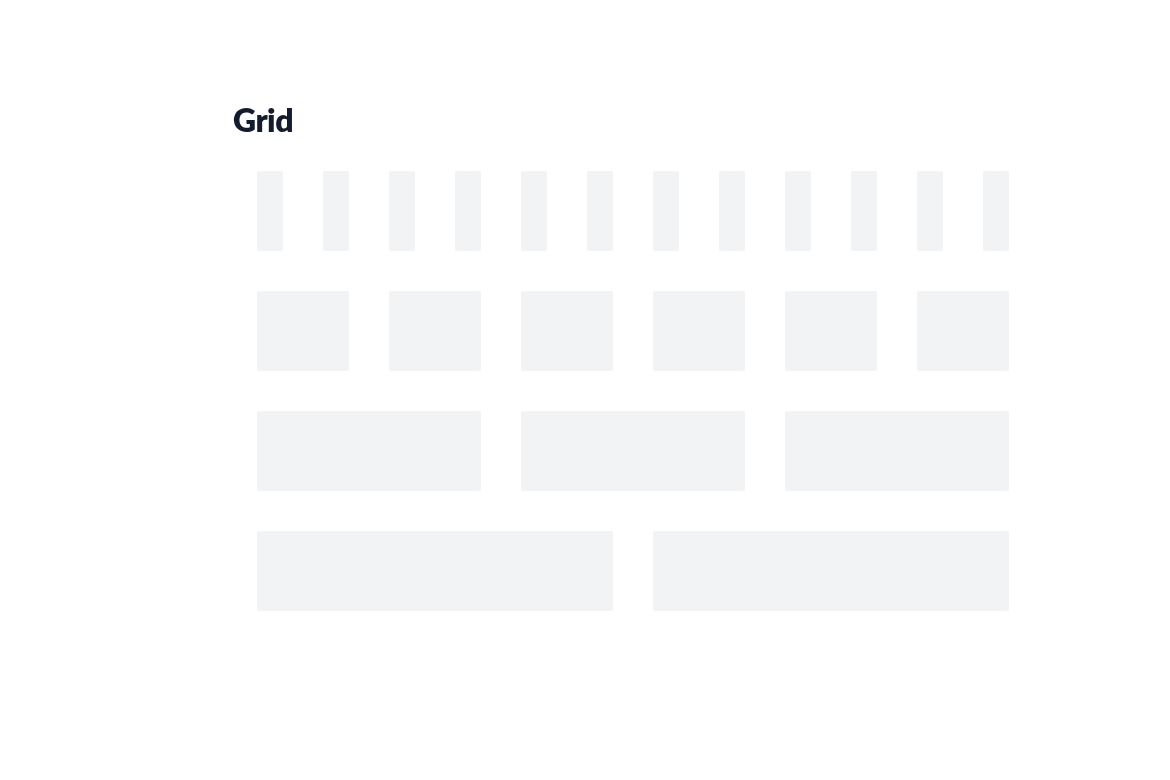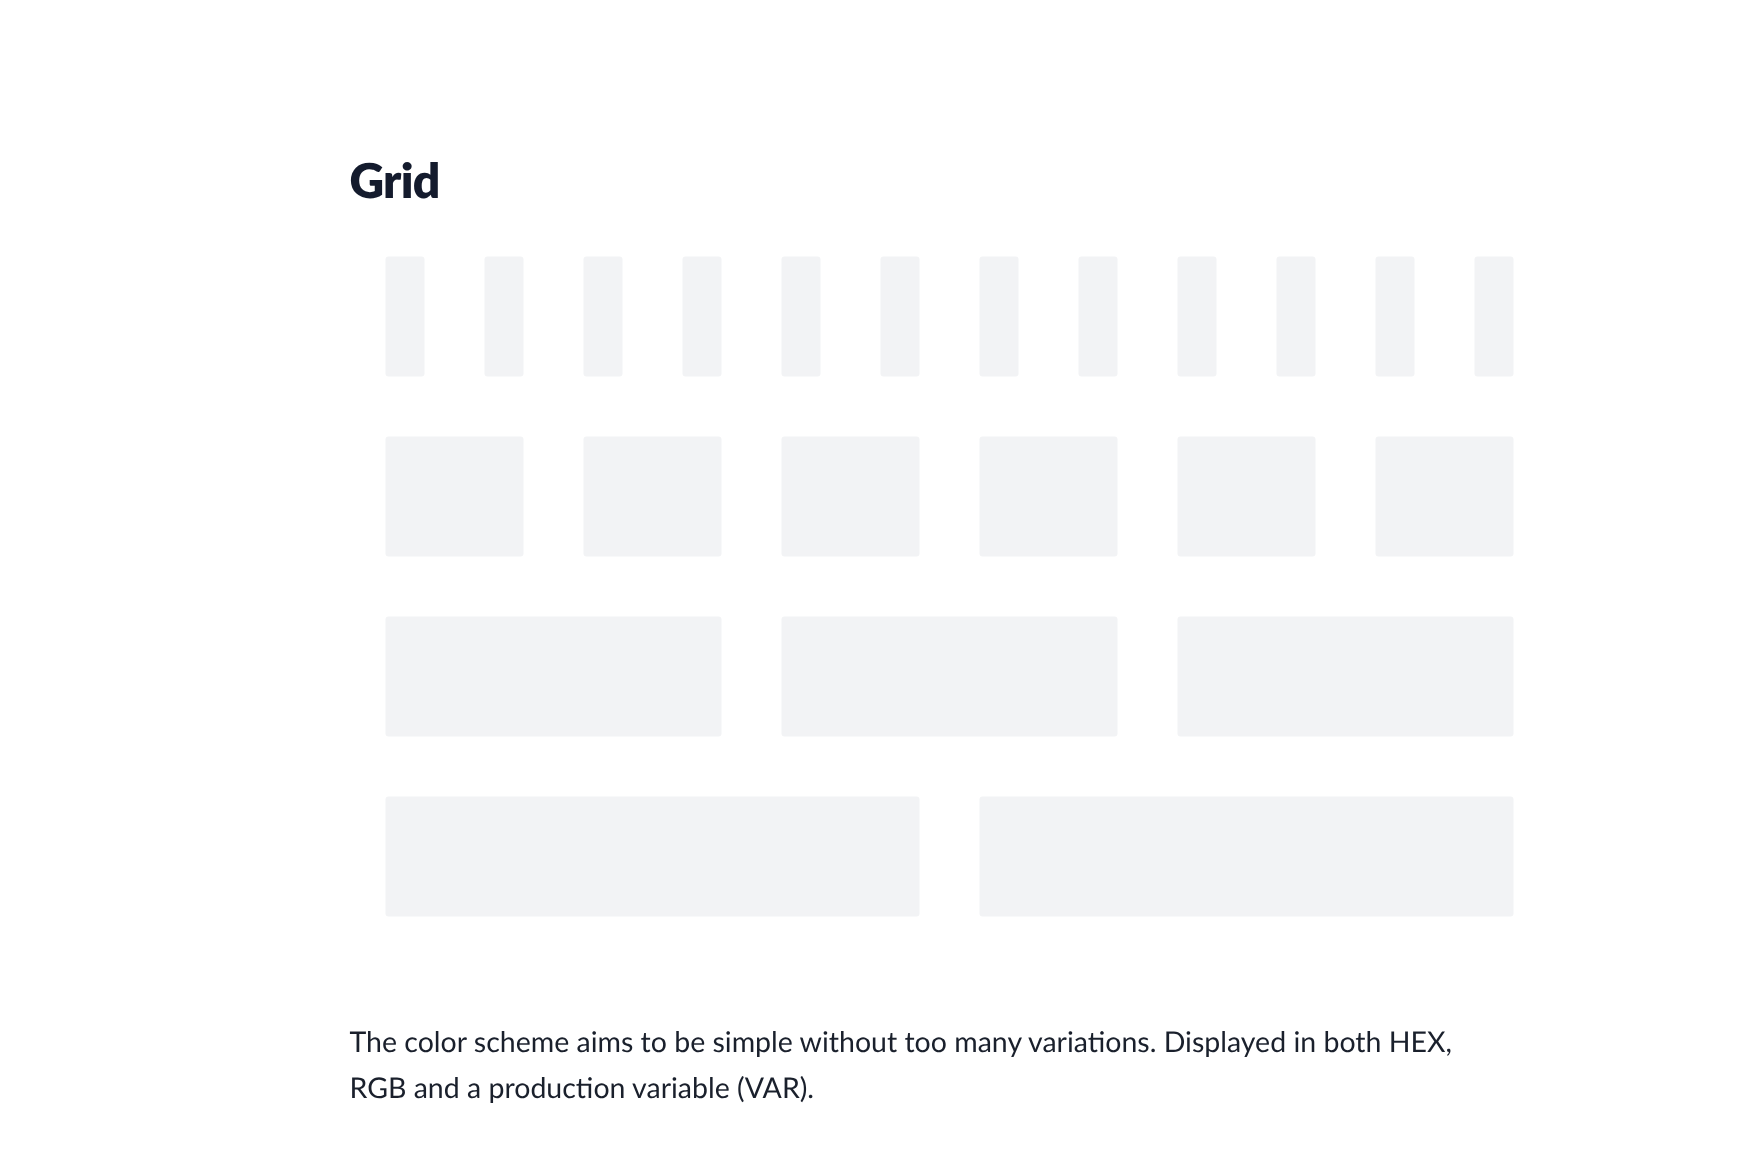--- a/index.html
+++ b/index.html
@@ -78,17 +78,16 @@
         <div class="grid-cell"></div>
       </div>
       <div class="grid-row">
         <div class="grid-cell"></div>
         <div class="grid-cell"></div>
       </div>
     </div>
   </section>
 
   <section>
-    <p class="section-desc">The color scheme aims to be simple without too many variations. Displayed in both HEX, RGB and a production variable (VAR).</p>
 
   </section>
 
 </div>
 
 </body></html>

